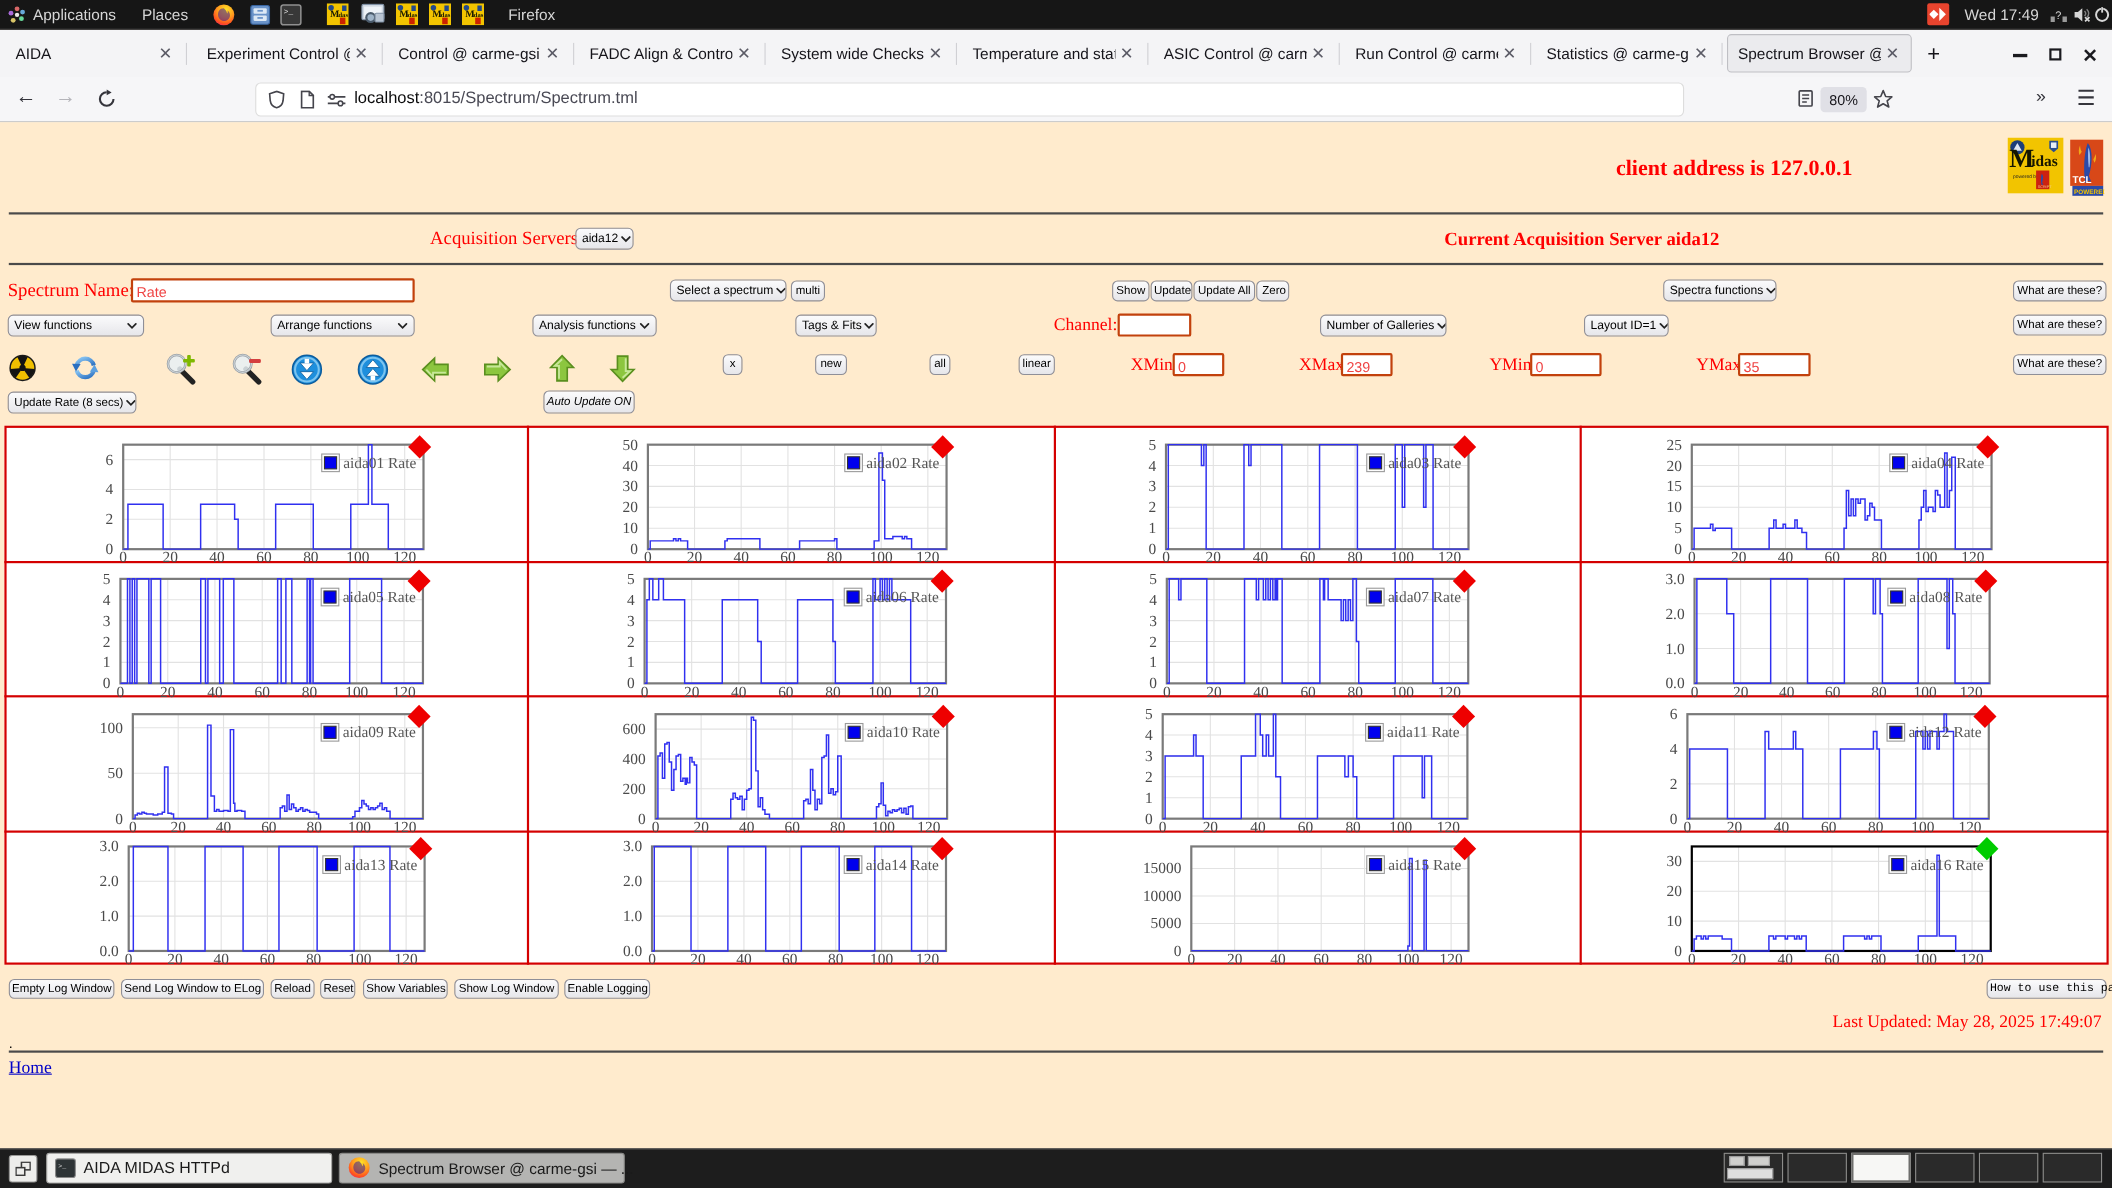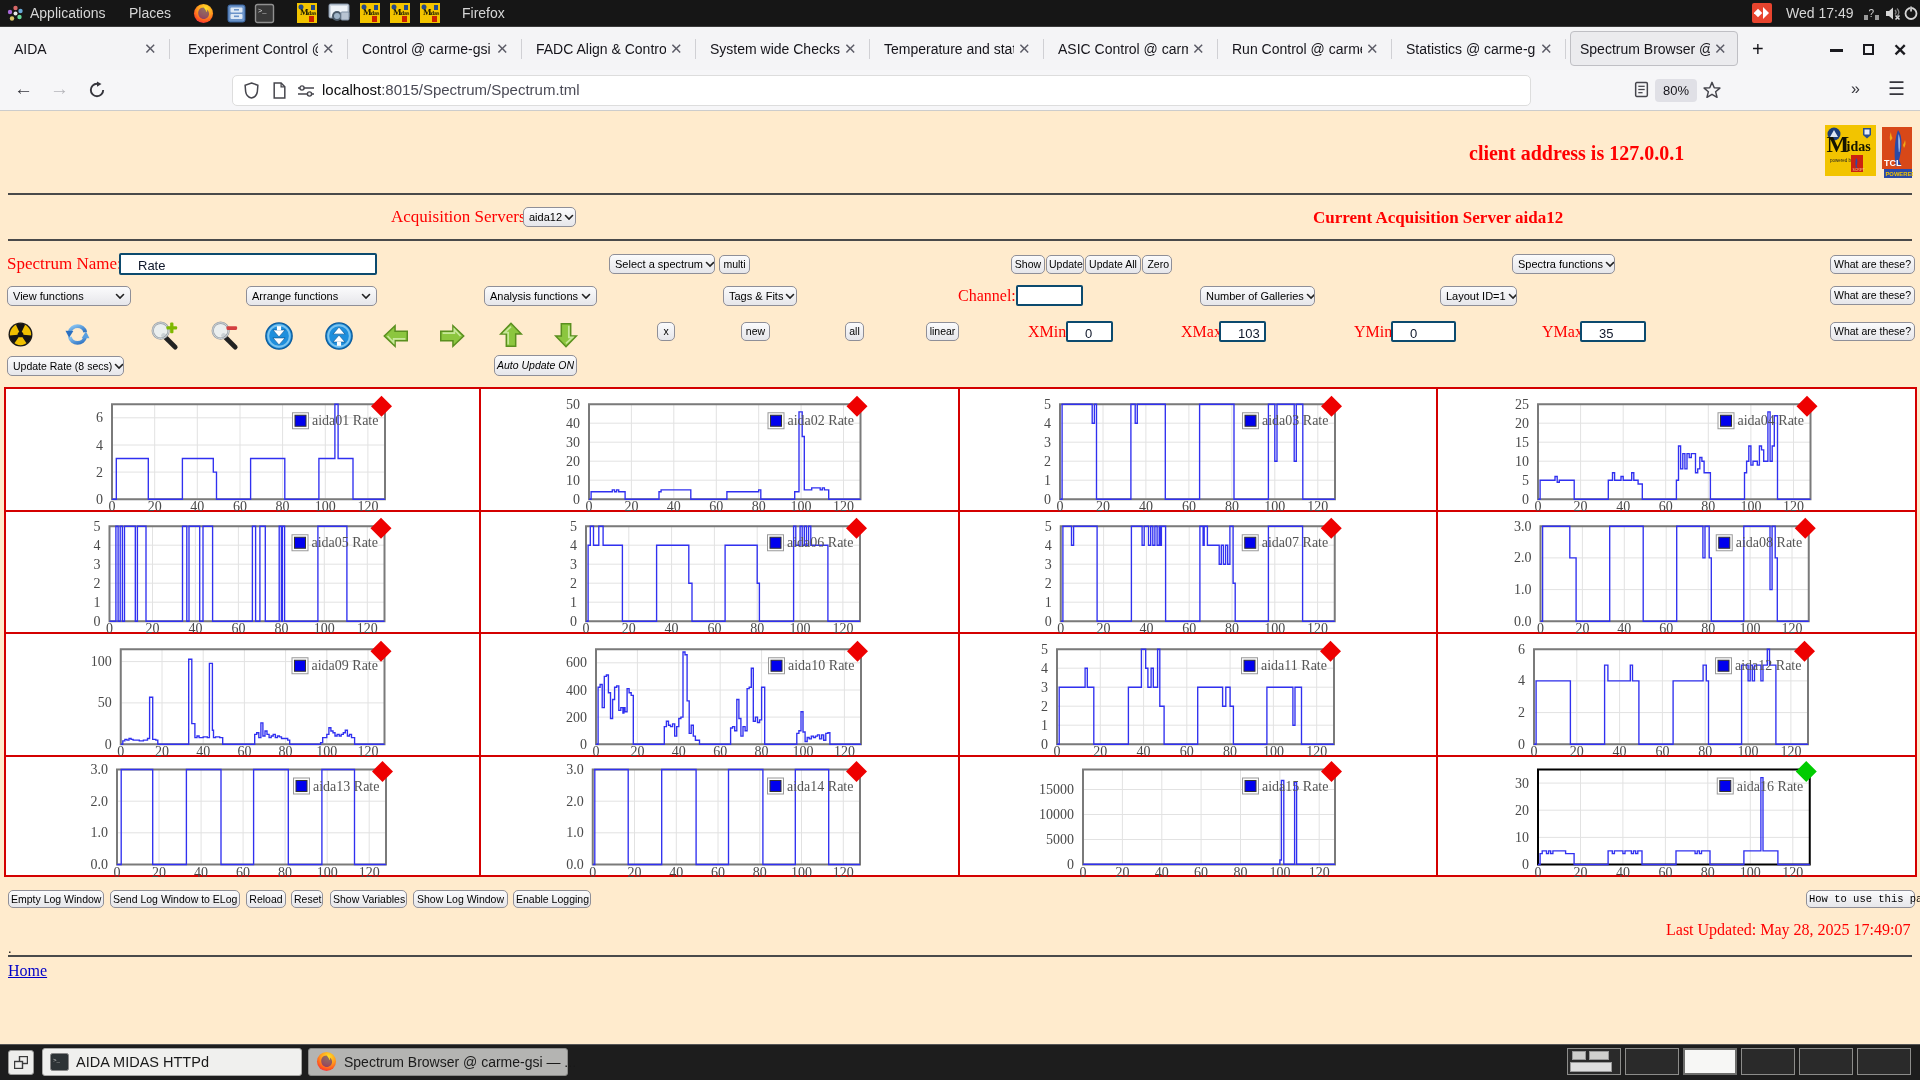--- a/index.html
+++ b/index.html
@@ -3,21 +3,21 @@
 <style>
 *{margin:0;padding:0;box-sizing:border-box}
 body{font-family:"Liberation Sans",sans-serif;background:#000}
 #root{position:relative;width:1920px;height:1080px;overflow:hidden;background:#ffebcd}
 .abs{position:absolute}
 .btn{position:absolute;background:linear-gradient(#fbfbfc,#e6e6ea);border:1px solid #8f8f98;border-radius:5px;
   color:#000;text-align:center;padding:0 2px;white-space:nowrap;font-family:"Liberation Sans",sans-serif}
 .sel{position:absolute;background:linear-gradient(#fbfbfc,#e6e6ea);border:1px solid #8f8f98;border-radius:5px;
   color:#000;padding:0 5px;white-space:nowrap;display:flex;align-items:center;justify-content:space-between;overflow:hidden}
 .sel .chev{flex:0 0 auto;margin-left:2px}
-.inp{position:absolute;background:#fff;border:2px solid #0c4a6e;border-radius:2px;color:#0f172a;padding:0 17px;white-space:nowrap;overflow:hidden}
+.inp{position:absolute;background:#fff;border:2px solid #c2410c;border-radius:2px;color:#ef4444;padding:0 3px;white-space:nowrap;overflow:hidden}
 .red{position:absolute;color:#f00;font-family:"Liberation Serif",serif;white-space:nowrap}
 .hr{position:absolute;left:8px;width:1904px;height:2px;background:#4a4a4a}
 </style></head><body>
 <div id="root">
 <div class="abs" style="left:0;top:27px;width:1920px;height:43px;background:#f4f4f6"></div>
 <div class="abs" style="left:14px;top:41px;width:126px;height:17px;overflow:hidden;font-size:14px;color:#15141a;white-space:nowrap">AIDA</div>
 <div class="abs" style="left:144px;top:40px;font-size:15px;color:#5b5b66">✕</div>
 <div class="abs" style="left:169px;top:39px;width:1px;height:20px;background:#d0d0d4"></div>
 <div class="abs" style="left:188px;top:41px;width:130px;height:17px;overflow:hidden;font-size:14px;color:#15141a;white-space:nowrap">Experiment Control @</div>
 <div class="abs" style="left:322px;top:40px;font-size:15px;color:#5b5b66">✕</div>
@@ -250,21 +250,21 @@
 <path d="M6 13 L18.5 13 L18.5 9 L25 16" fill="none" stroke="#c7e79a" stroke-width="1.8"></path>
 </g>
     </svg>
 <div class="btn" style="left:657px;top:322px;width:18px;height:19px;line-height:17px;font-size:10.5px;">x</div>
 <div class="btn" style="left:741px;top:322px;width:29px;height:19px;line-height:17px;font-size:10.5px;">new</div>
 <div class="btn" style="left:845px;top:322px;width:19px;height:19px;line-height:17px;font-size:10.5px;">all</div>
 <div class="btn" style="left:926px;top:322px;width:33px;height:19px;line-height:17px;font-size:10.5px;">linear</div>
 <div class="red" style="left:1028px;top:323px;font-size:16px">XMin</div>
 <div class="inp" style="left:1066px;top:321px;width:47px;height:21px;line-height:21px;font-size:13px">0</div>
 <div class="red" style="left:1181px;top:323px;font-size:16px">XMax</div>
-<div class="inp" style="left:1219px;top:321px;width:47px;height:21px;line-height:21px;font-size:13px">103</div>
+<div class="inp" style="left:1219px;top:321px;width:47px;height:21px;line-height:21px;font-size:13px">239</div>
 <div class="red" style="left:1354px;top:323px;font-size:16px">YMin</div>
 <div class="inp" style="left:1391px;top:321px;width:65px;height:21px;line-height:21px;font-size:13px">0</div>
 <div class="red" style="left:1542px;top:323px;font-size:16px">YMax</div>
 <div class="inp" style="left:1580px;top:321px;width:66px;height:21px;line-height:21px;font-size:13px">35</div>
 <div class="btn" style="left:1830px;top:322px;width:85px;height:19px;line-height:17px;font-size:10.5px;">What are these?</div>
 <div class="sel" style="left:7px;top:356px;width:117px;height:20px;line-height:18px;font-size:10.5px">
       <span>Update Rate (8 secs)</span>
       <svg class="chev" width="10" height="7" viewBox="0 0 10 7">
         <path d="M1.5 1.5 L5 5 L8.5 1.5" stroke="#222" stroke-width="1.6" fill="none" stroke-linecap="round"></path>
       </svg>

